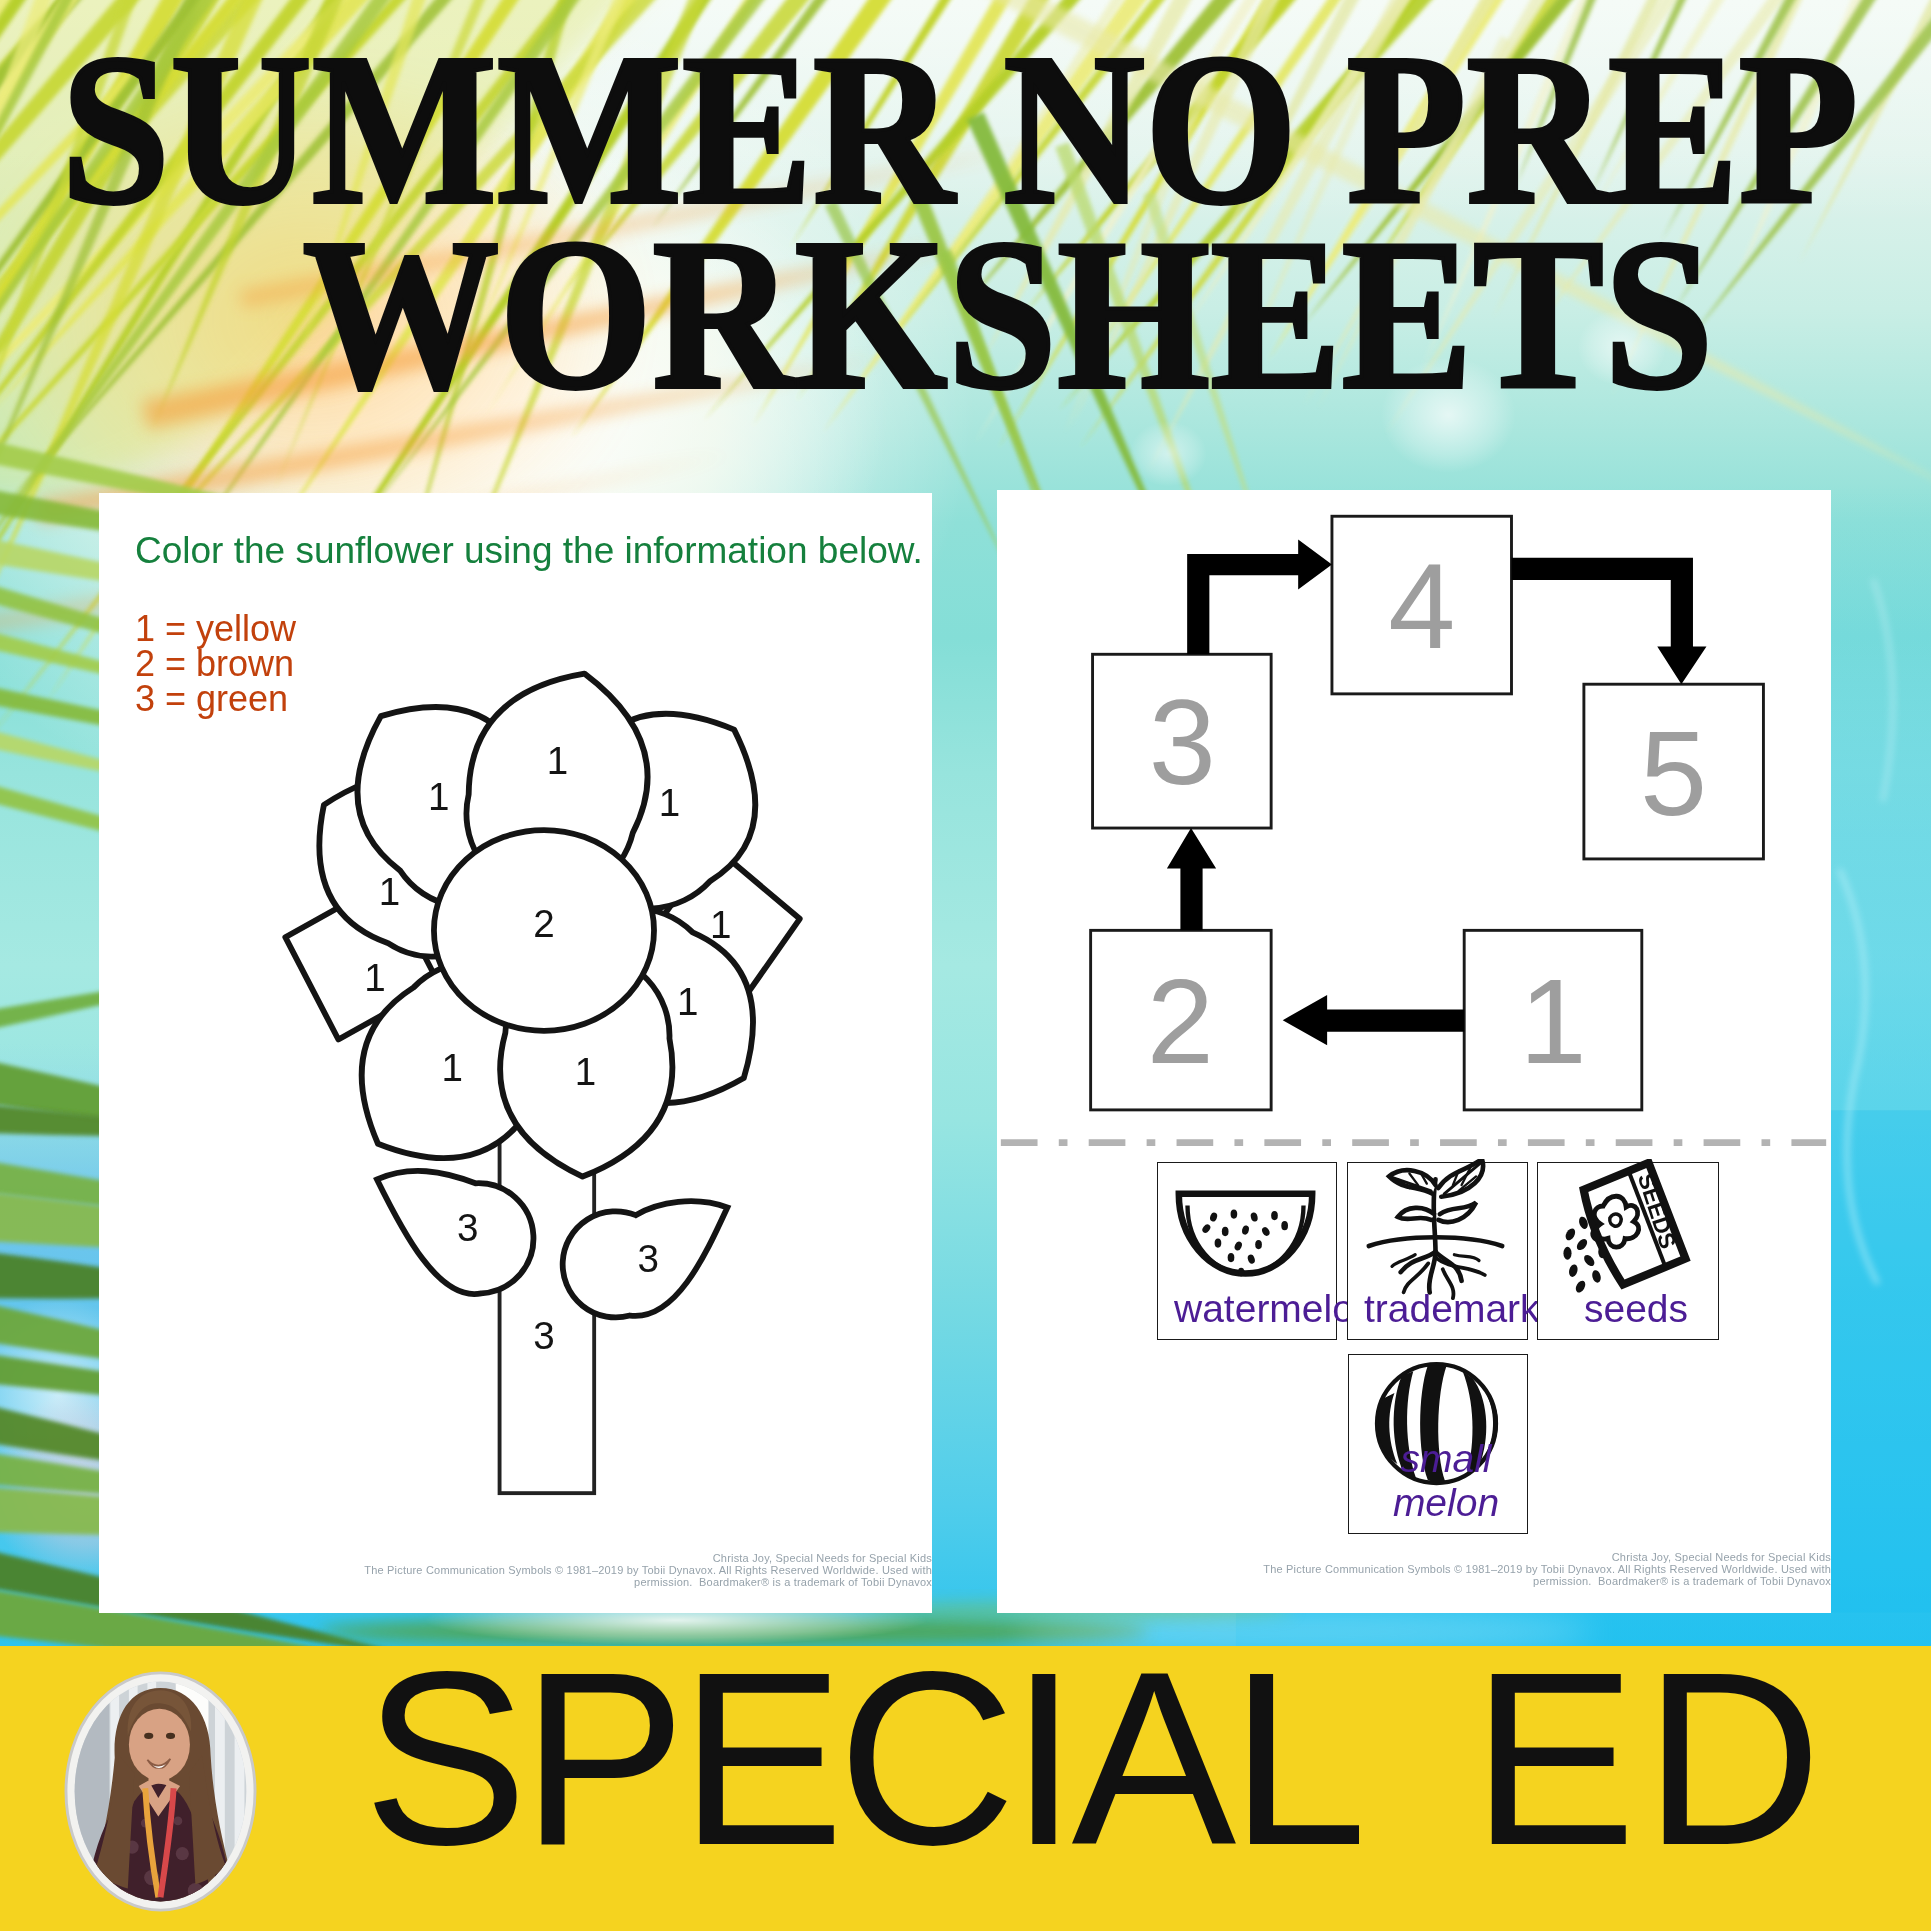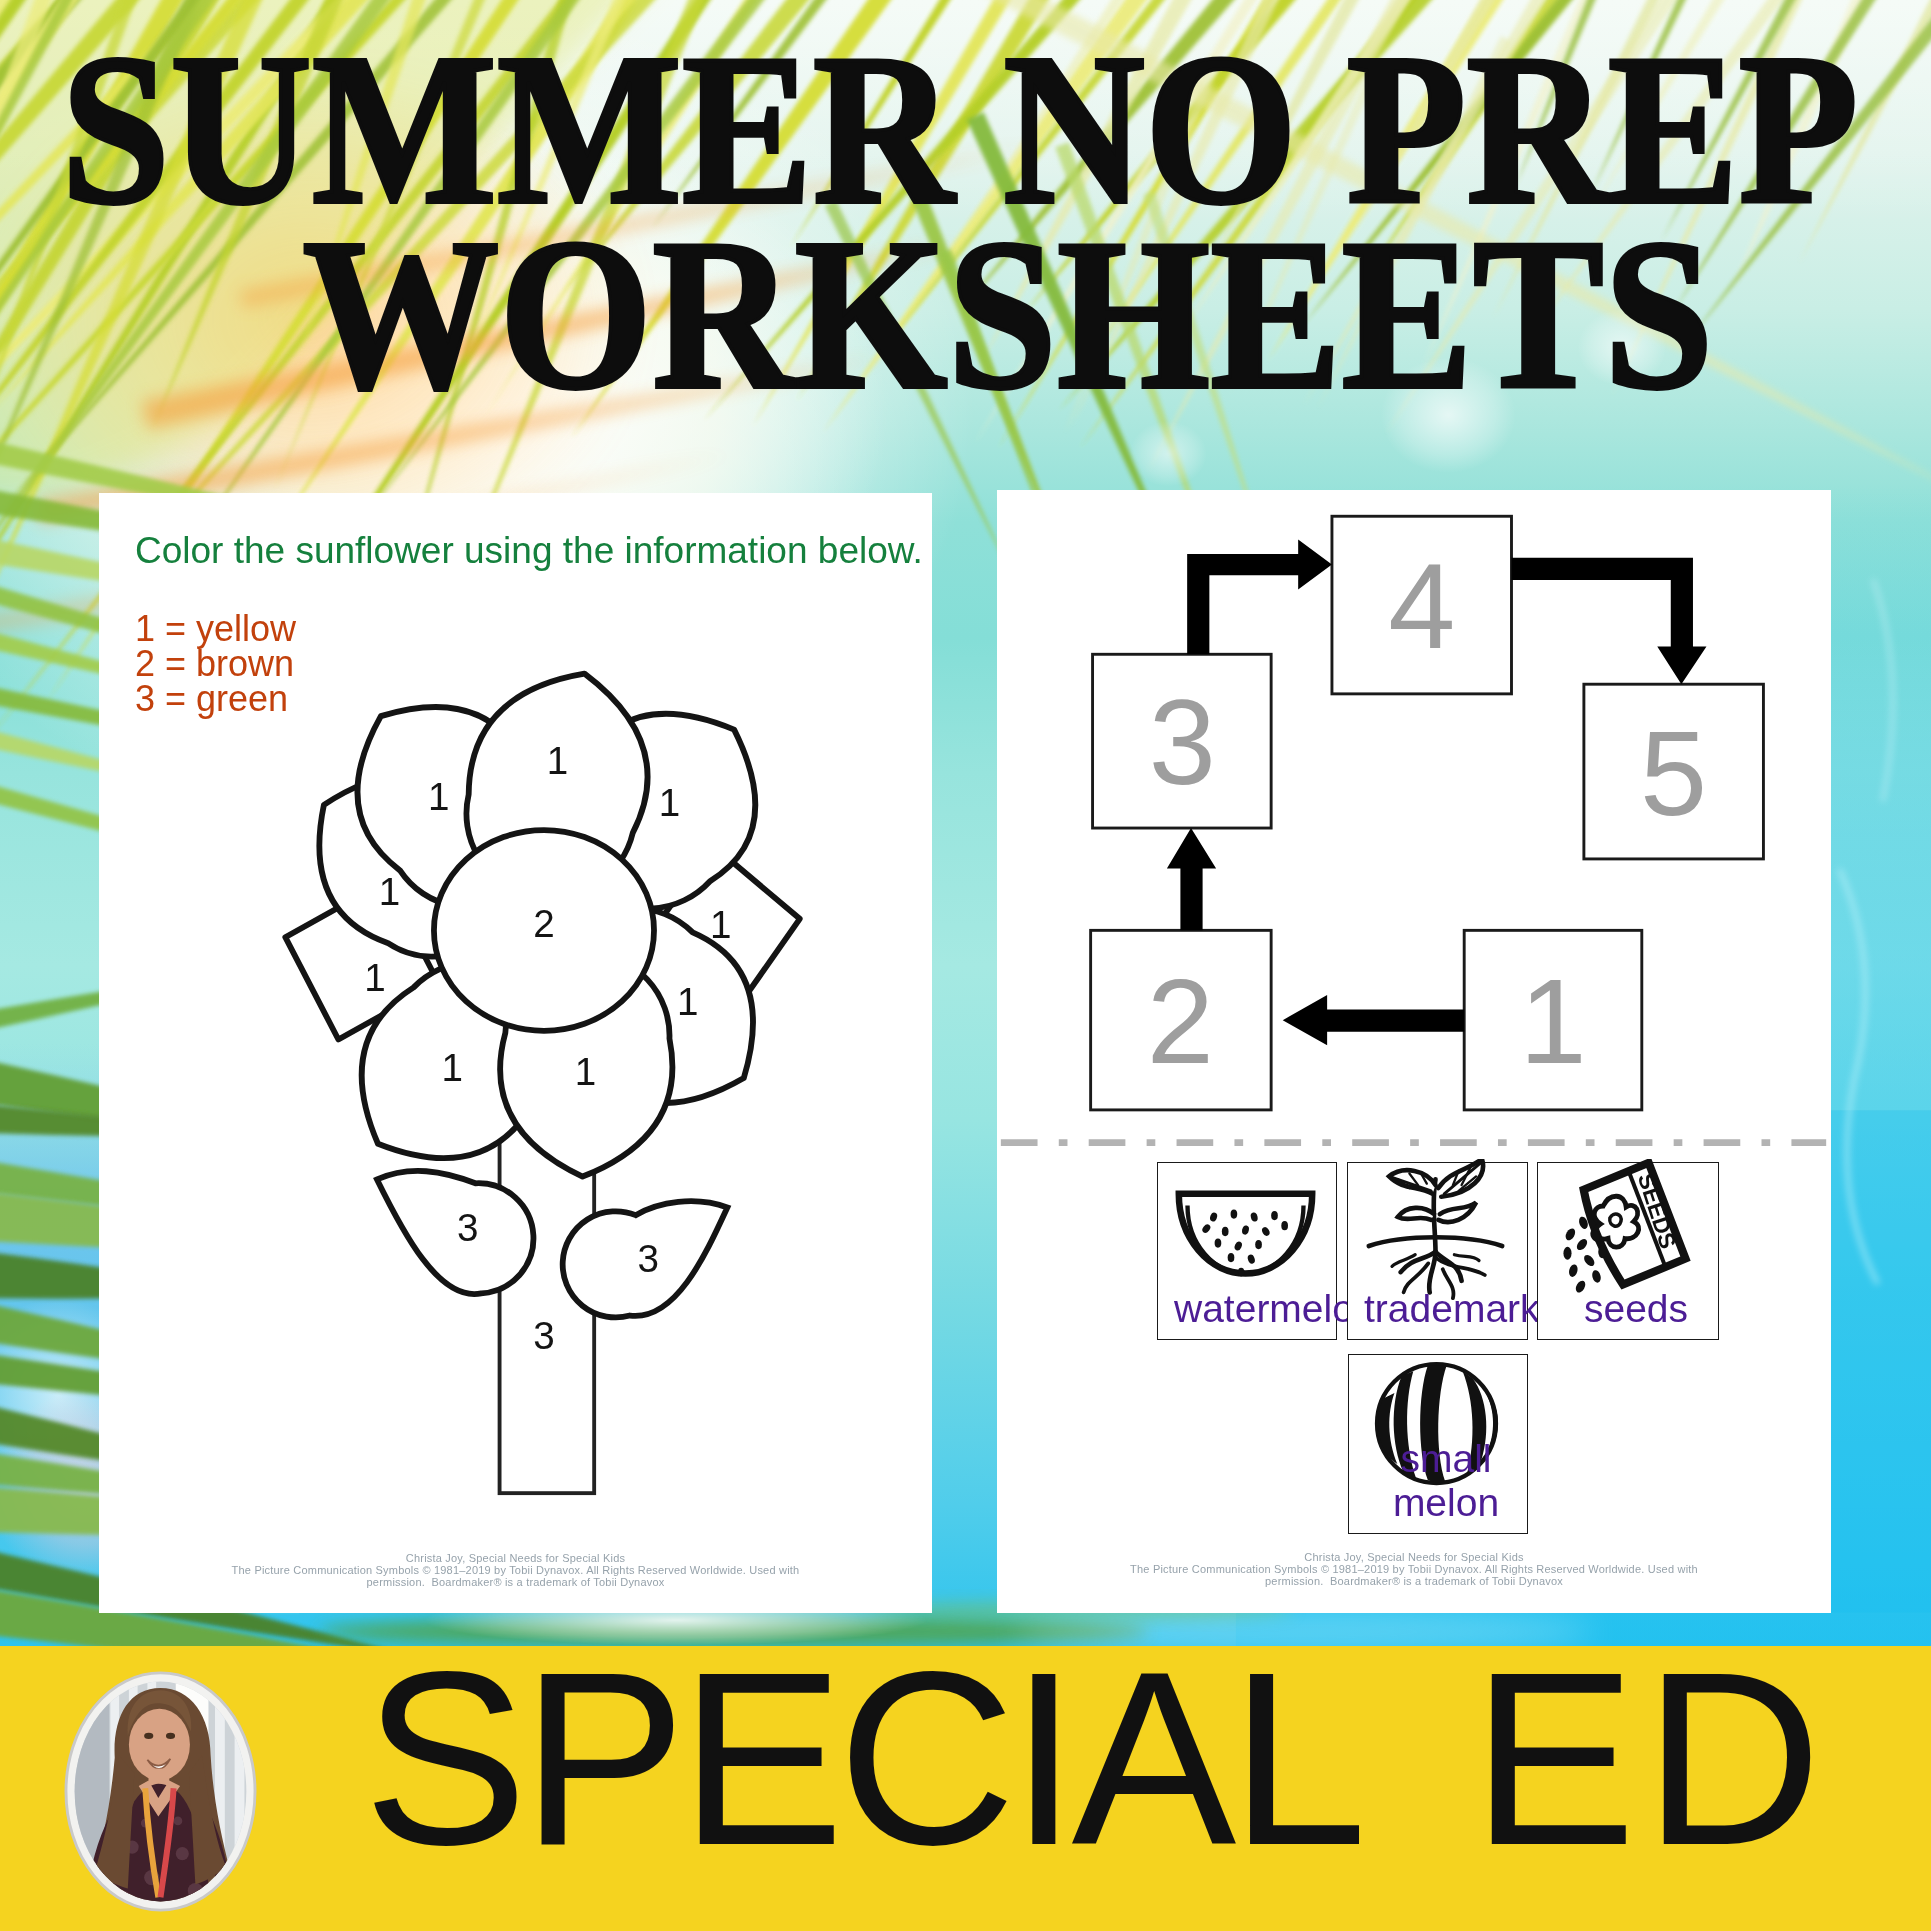--- a/index.html
+++ b/index.html
@@ -1,20 +1,20 @@
 <!DOCTYPE html>
 <html><head><meta charset="utf-8">
 <style>
 html,body{margin:0;padding:0;width:1931px;height:1931px;overflow:hidden;background:#dff2ee;font-family:"Liberation Sans",sans-serif;}
 .stage{position:relative;width:1931px;height:1931px;overflow:hidden;}
 .abs{position:absolute;}
 .bg{position:absolute;left:0;top:0;}
 .page{position:absolute;background:#fff;}
 .title{position:absolute;left:0;top:0;}
-.foot{position:absolute;width:100%;text-align:center;color:#96a2ab;font-size:11px;line-height:12px;letter-spacing:0.2px;}
+.foot{position:absolute;width:100%;text-align:right;color:#96a2ab;font-size:11px;line-height:12px;letter-spacing:0.2px;}
 .card{position:absolute;border:1.9px solid #1a1a1a;background:#fff;}
 .card .lbl{position:absolute;left:16px;right:0;bottom:7.7px;text-align:center;font-size:39px;color:#4c1d95;}
 .card svg{position:absolute;left:15.4px;top:-3.9px;width:145px;height:145px;}
 </style></head>
 <body>
 <div class="stage">
 
 <svg class="bg" width="1931" height="1931" viewBox="0 0 2000 2000">
 <defs>
 <linearGradient id="sky" x1="0" y1="0" x2="0" y2="1">
@@ -371,21 +371,21 @@
 <ellipse cx="25" cy="70" rx="2.8" ry="4.4" transform="rotate(-40 25 70)"></ellipse>
 <ellipse cx="34" cy="64" rx="2.8" ry="4.4"></ellipse>
 <ellipse cx="19" cy="88" rx="2.8" ry="4.4" transform="rotate(30 19 88)"></ellipse>
 <ellipse cx="30" cy="81" rx="2.8" ry="4.4" transform="rotate(-15 30 81)"></ellipse>
 </g>
         </svg>
         <div class="lbl">seeds</div>
       </div>
 
 
-  <div class="card" style="left:351px;top:864px;width:178px;height:178px;">
+  <div class="card" style="left:351px;top:864px;width:178px;height:178px;font-style:italic;">
         <svg viewBox="0 0 100 100">
 <circle cx="50" cy="50" r="41" fill="#fff" stroke="#111" stroke-width="3"></circle>
 <g fill="#111">
 <path d="M44 10 C 37 30 37 70 44 89 C 48 91 52 91 56 90 C 49 70 50 30 57 10 Z"></path>
 <path d="M26 17 C 18 37 19 65 27 83 C 30 86 33 87 36 88 C 28 65 28 35 34 14 Z"></path>
 <path d="M68 14 C 76 34 77 62 71 85 C 75 82 78 79 81 75 C 87 56 85 32 75 19 Z"></path>
 <path d="M13 33 C 8 45 9 59 15 70 C 17 73 20 76 23 78 C 16 61 16 43 21 29 Z"></path>
 <path d="M85 31 C 91 44 90 60 84 71 C 87 68 90 64 91 60 C 94 49 92 38 87 32 Z"></path>
 </g>
         </svg>

